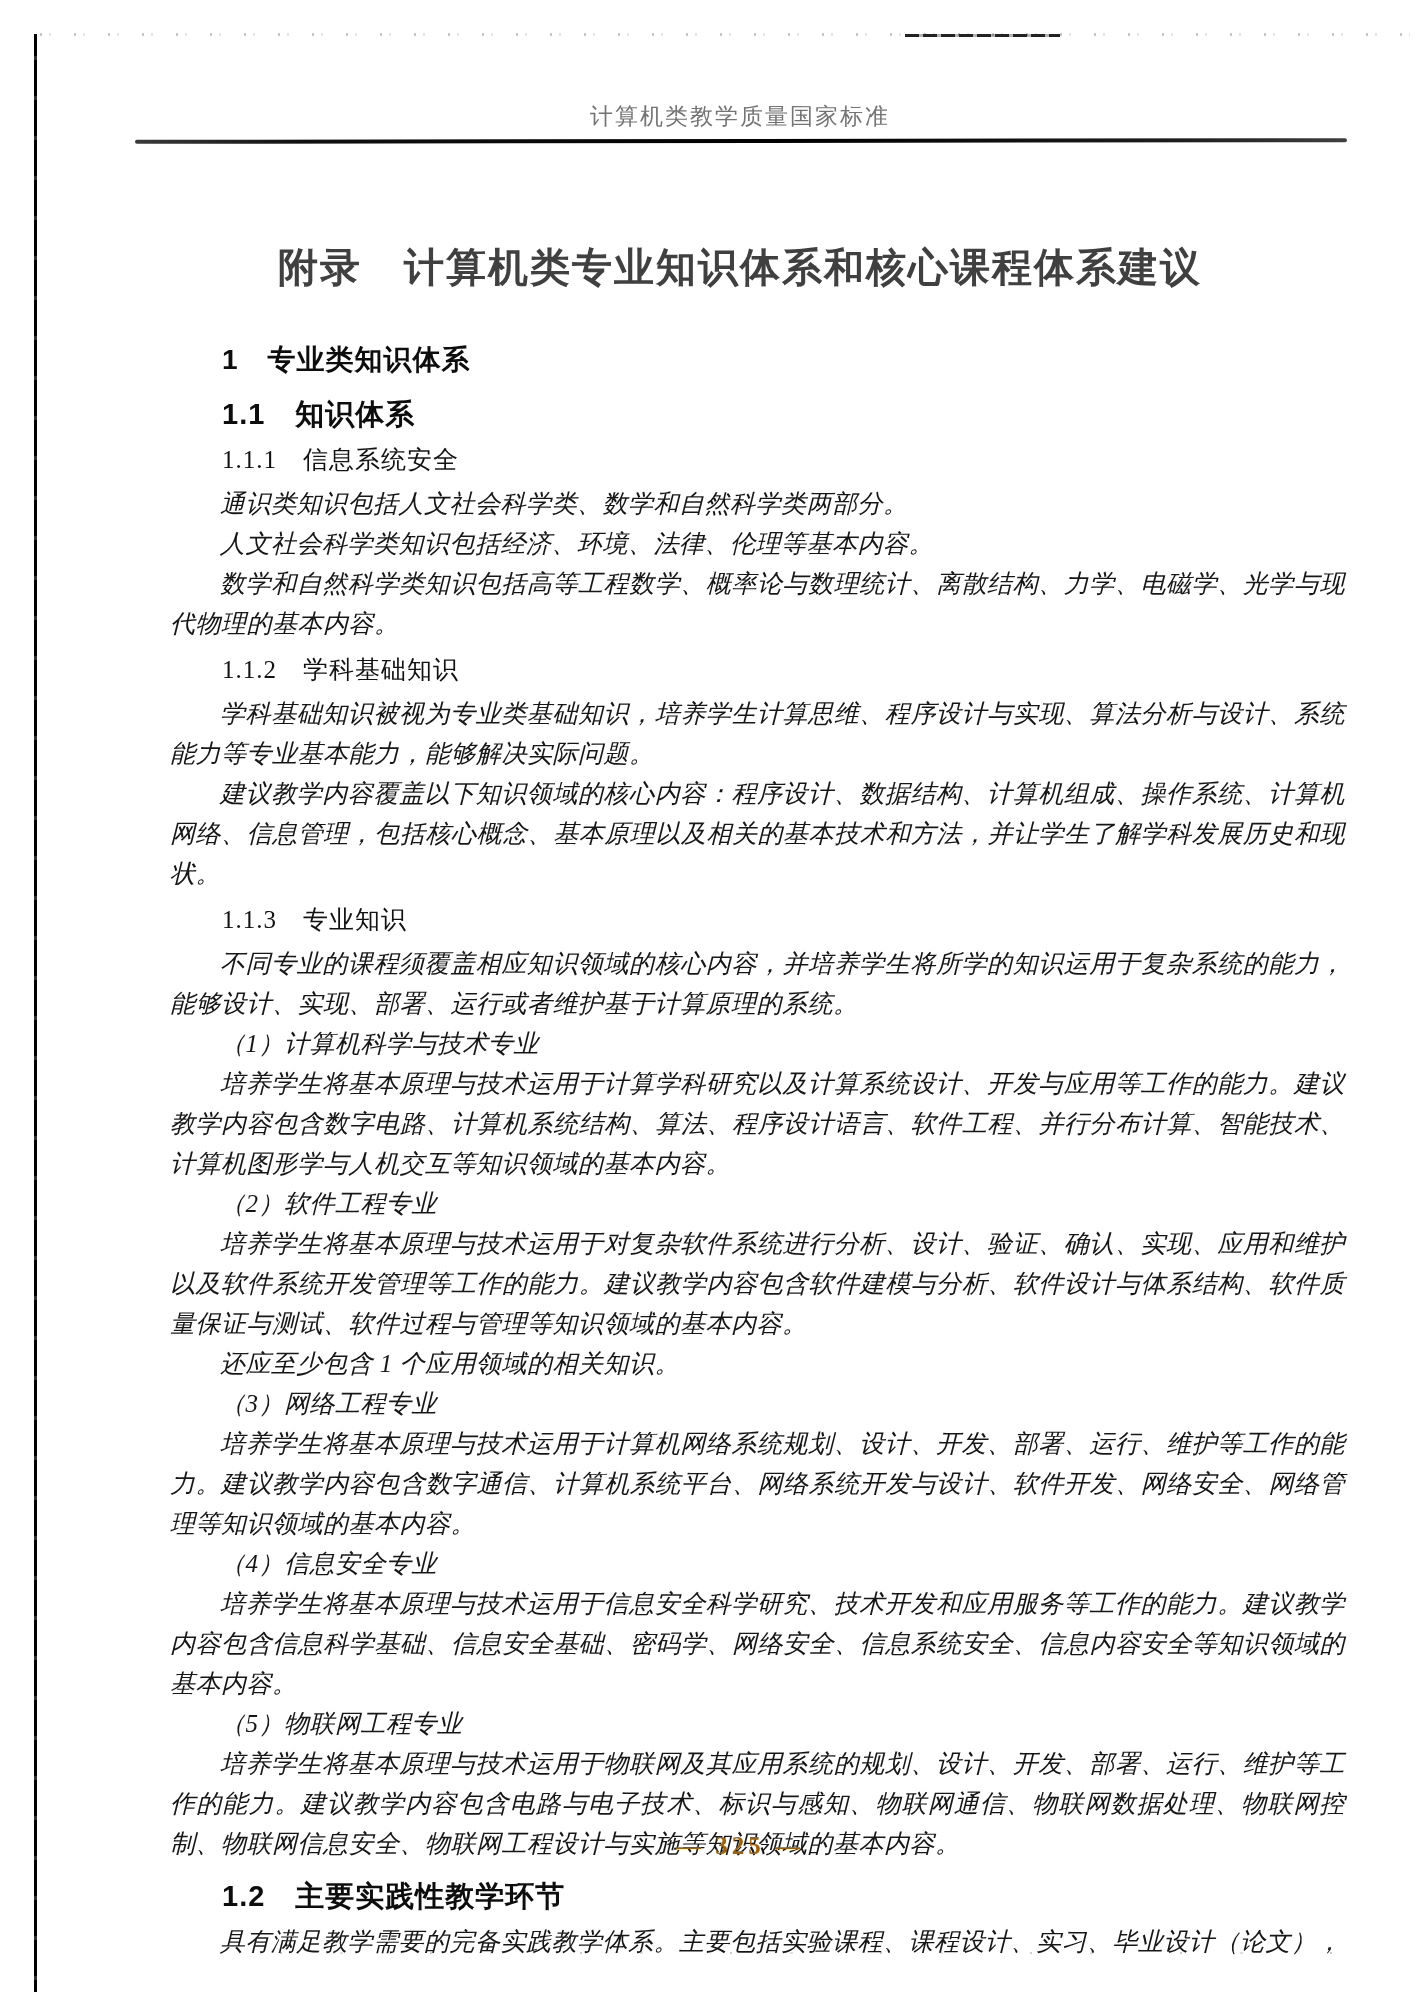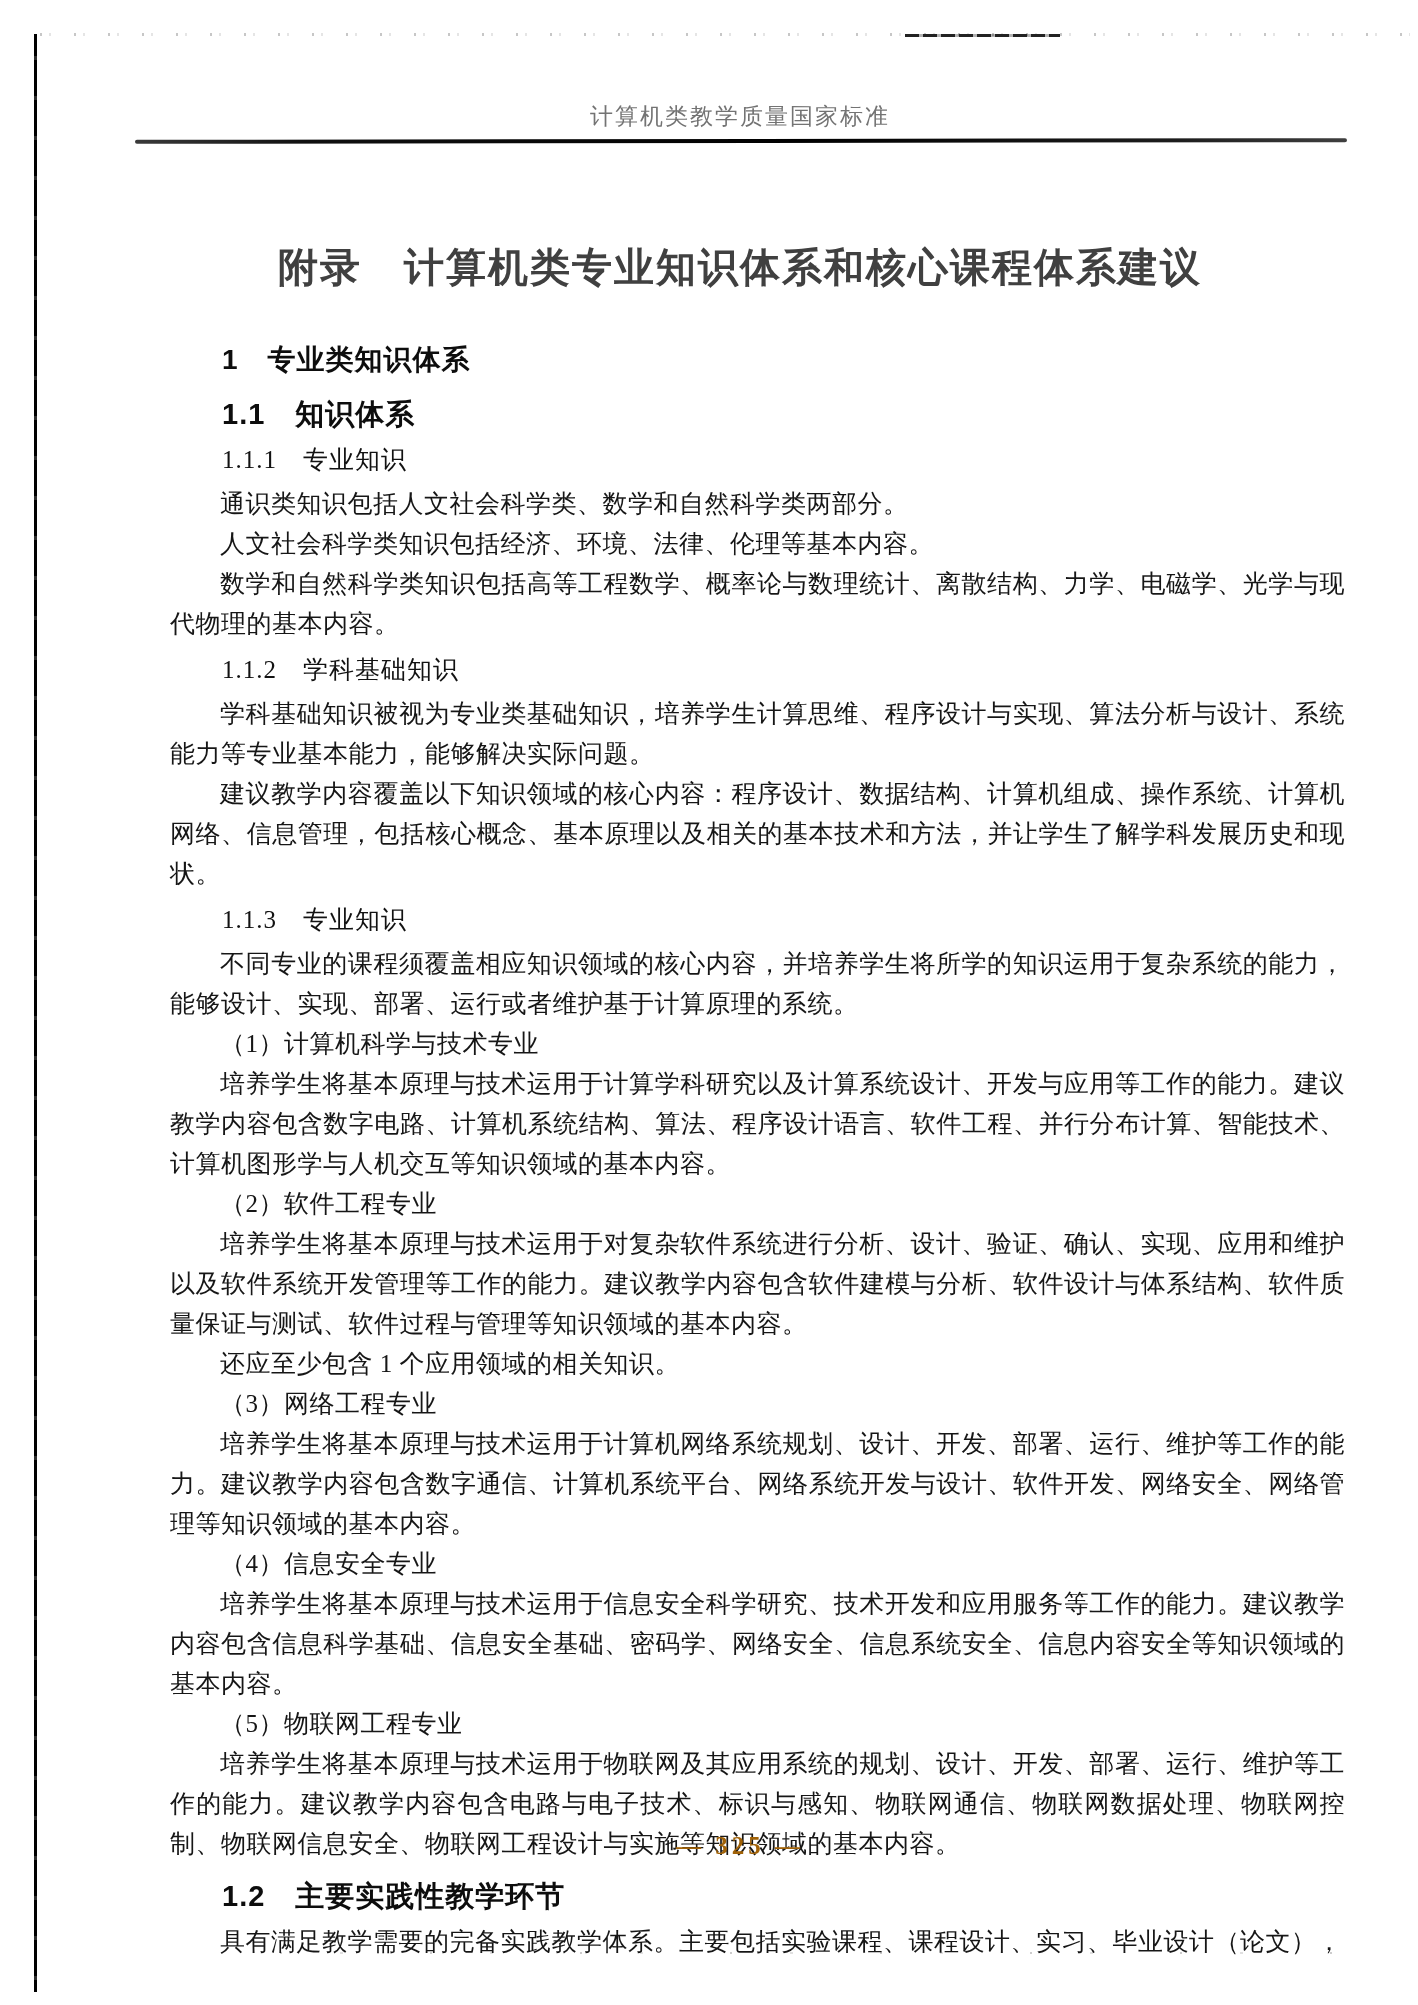--- a/index.html
+++ b/index.html
@@ -84,20 +84,21 @@
   .h4{
     margin:6px 0 4px 0;
     padding-left:52px;
     font-family:"Liberation Serif", serif;
     font-weight:400;font-size:25px;line-height:40px;
     letter-spacing:1px;color:#121212;text-align:left;
   }
   .p{
     margin:0;
     text-indent:2em;
+    font-style:italic;
   }
 
   
   .page-number{
     position:absolute;left:135px;top:1832px;width:1210px;
     text-align:center;
     font-size:25px;font-weight:700;letter-spacing:4px;
     font-family:"Liberation Serif", serif;color:#a16207;
   }
 </style>
@@ -112,21 +113,21 @@
   <div class="scan-bottom"></div>
 
   <div class="running-header">计算机类教学质量国家标准</div>
   <div class="header-rule"></div>
 
   <h1 class="doc-title">附录　计算机类专业知识体系和核心课程体系建议</h1>
 
   <main class="content">
     <h2 class="h2">1　专业类知识体系</h2>
     <h3 class="h3">1.1　知识体系</h3>
-    <h4 class="h4">1.1.1　专业知识</h4>
+    <h4 class="h4">1.1.1　信息系统安全</h4>
     <p class="p">通识类知识包括人文社会科学类、数学和自然科学类两部分。</p>
     <p class="p">人文社会科学类知识包括经济、环境、法律、伦理等基本内容。</p>
     <p class="p">数学和自然科学类知识包括高等工程数学、概率论与数理统计、离散结构、力学、电磁学、光学与现代物理的基本内容。</p>
     <h4 class="h4">1.1.2　学科基础知识</h4>
     <p class="p">学科基础知识被视为专业类基础知识，培养学生计算思维、程序设计与实现、算法分析与设计、系统能力等专业基本能力，能够解决实际问题。</p>
     <p class="p">建议教学内容覆盖以下知识领域的核心内容：程序设计、数据结构、计算机组成、操作系统、计算机网络、信息管理，包括核心概念、基本原理以及相关的基本技术和方法，并让学生了解学科发展历史和现状。</p>
     <h4 class="h4">1.1.3　专业知识</h4>
     <p class="p">不同专业的课程须覆盖相应知识领域的核心内容，并培养学生将所学的知识运用于复杂系统的能力，能够设计、实现、部署、运行或者维护基于计算原理的系统。</p>
     <p class="p">（1）计算机科学与技术专业</p>
     <p class="p">培养学生将基本原理与技术运用于计算学科研究以及计算系统设计、开发与应用等工作的能力。建议教学内容包含数字电路、计算机系统结构、算法、程序设计语言、软件工程、并行分布计算、智能技术、计算机图形学与人机交互等知识领域的基本内容。</p>

